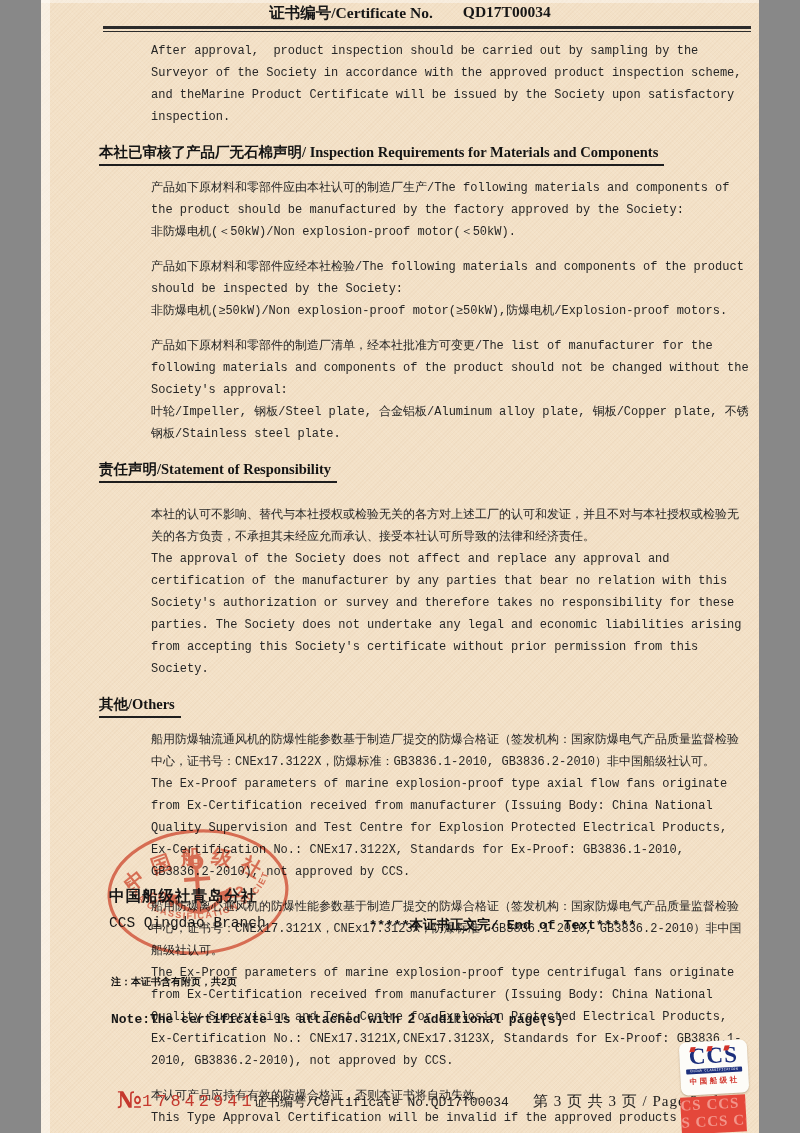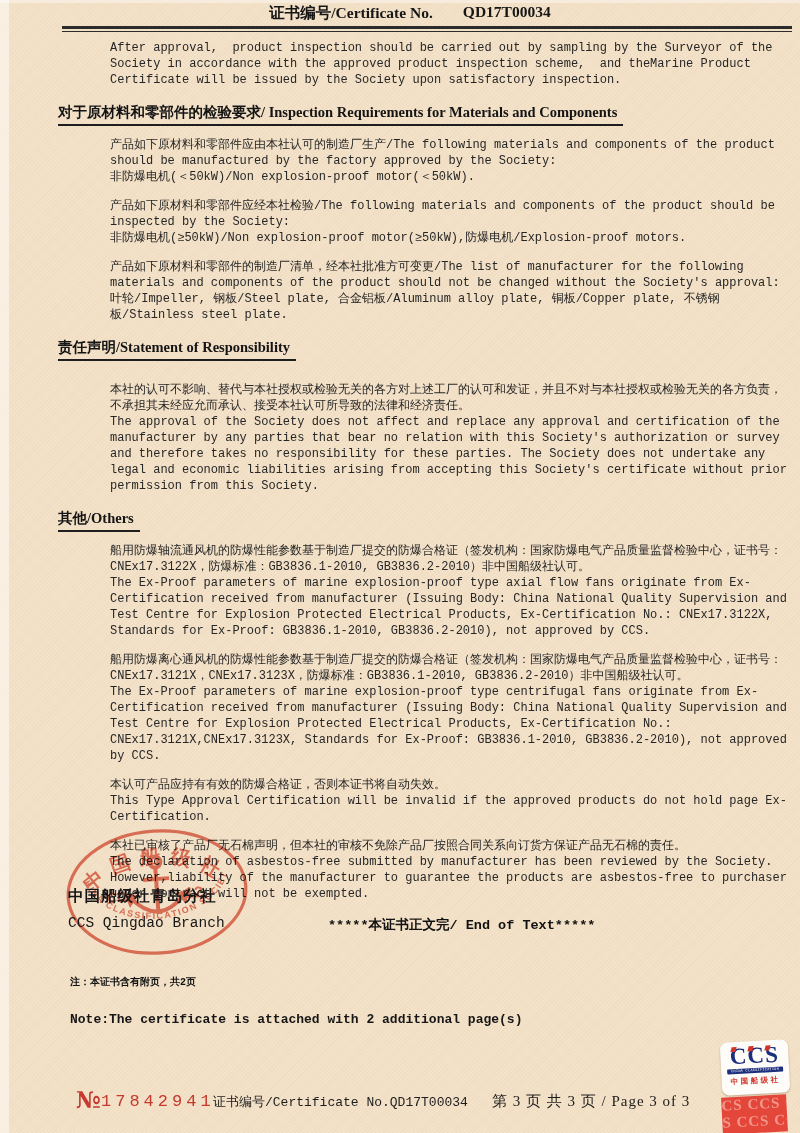--- a/index.html
+++ b/index.html
@@ -1,18 +1,18 @@
 <!DOCTYPE html>
 <html><head>
 <meta charset="utf-8">
 <style>
   html,body{margin:0;padding:0;background:#888;}
   .paper{
     position:relative;
-    width:800px;height:1133px;
+    width:718px;height:1133px;
     margin:0 auto;
     background:
       repeating-linear-gradient(45deg, rgba(255,255,255,.07) 0 1px, transparent 1px 3px),
       repeating-linear-gradient(-45deg, rgba(176,124,82,.05) 0 1px, transparent 1px 3px),
       #f3e1c7;
     overflow:hidden;
     font-family:"Liberation Mono","DejaVu Sans Mono",monospace;
     color:#262626;
   }
   .scan-edge-left{position:absolute;left:0;top:0;width:9px;height:100%;background:rgba(255,255,255,.5);}
@@ -30,21 +30,21 @@
     margin:2px 8px 0 62px;
     height:2px;
     border-top:3px solid #2b2b2b;
     border-bottom:1.5px solid #2b2b2b;
   }
 
   
   .body-flow{padding:8px 10px 0 110px;}
   .para{
     white-space:pre-wrap;
-    font-size:12px;line-height:16px;
+    font-size:12px;line-height:22px;
     margin:0 0 13px 0;
   }
   .sec-h{
     margin:15px 0 11px -52px;
     font-family:"Liberation Serif","DejaVu Serif",serif;
     font-size:14.5px;font-weight:bold;color:#141414;
     display:table;
     border-bottom:2.5px solid #1e1e1e;
     padding:0 6px 2px 0;
   }
@@ -102,21 +102,21 @@
 
   <div class="hdr">
     <span>证书编号/Certificate No.</span>
     <span>QD17T00034</span>
   </div>
   <div class="double-rule"></div>
 
   <div class="body-flow">
     <p class="para">After approval,  product inspection should be carried out by sampling by the Surveyor of the Society in accordance with the approved product inspection scheme,  and theMarine Product Certificate will be issued by the Society upon satisfactory inspection.</p>
 
-    <h2 class="sec-h">对于原材料和零部件的检验要求/ Inspection Requirements for Materials and Components</h2>
+    <h2 class="sec-h">本社已审核了产品厂无石棉声明/ Inspection Requirements for Materials and Components</h2>
     <p class="para">产品如下原材料和零部件应由本社认可的制造厂生产/The following materials and components of the product should be manufactured by the factory approved by the Society:
 非防爆电机(＜50kW)/Non explosion-proof motor(＜50kW).</p>
     <p class="para">产品如下原材料和零部件应经本社检验/The following materials and components of the product should be inspected by the Society:
 非防爆电机(≥50kW)/Non explosion-proof motor(≥50kW),防爆电机/Explosion-proof motors.</p>
     <p class="para">产品如下原材料和零部件的制造厂清单，经本社批准方可变更/The list of manufacturer for the following materials and components of the product should not be changed without the Society's approval:
 叶轮/Impeller, 钢板/Steel plate, 合金铝板/Aluminum alloy plate, 铜板/Copper plate, 不锈钢板/Stainless steel plate.</p>
 
     <h2 class="sec-h">责任声明/Statement of Responsibility</h2>
     <p class="para statement-gap">本社的认可不影响、替代与本社授权或检验无关的各方对上述工厂的认可和发证，并且不对与本社授权或检验无关的各方负责，不承担其未经应允而承认、接受本社认可所导致的法律和经济责任。
 The approval of the Society does not affect and replace any approval and certification of the manufacturer by any parties that bear no relation with this Society's authorization or survey and therefore takes no responsibility for these parties. The Society does not undertake any legal and economic liabilities arising from accepting this Society's certificate without prior permission from this Society.</p>

